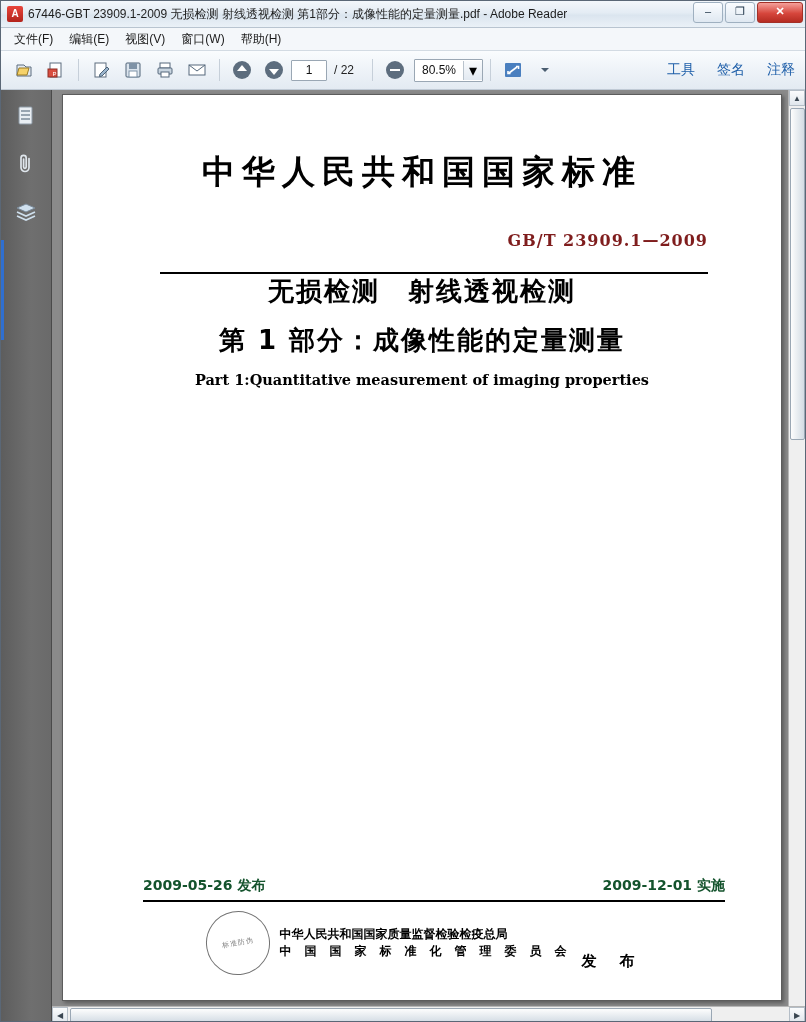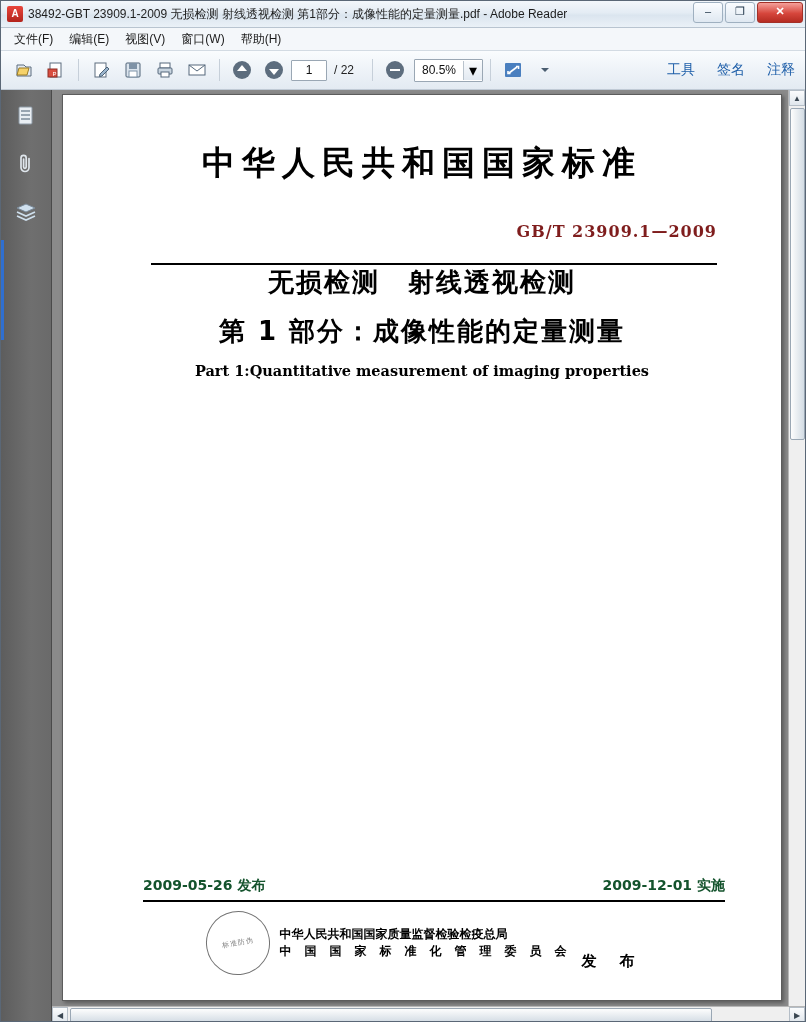--- a/index.html
+++ b/index.html
@@ -213,21 +213,21 @@
     width: 718px;
     height: 905px;
     background: #ffffff;
     border: 1px solid #5c5c5c;
     box-shadow: 2px 2px 4px rgba(0,0,0,0.35);
     overflow: hidden;
   }
   .page-inner {
     position: absolute;
     left: 0; right: 0; top: 0; bottom: 0;
-    padding: 8px;
+    padding: 17px;
   }
 
   
   .doc-header {
     text-align: center;
     font-family: "DejaVu Sans", sans-serif;
     font-weight: bold;
     font-size: 33px;
     letter-spacing: 7px;
     color: #000;
@@ -416,21 +416,21 @@
     background: #2f6fd0;
   }
 </style>
 </head>
 <body>
 
 <div id="app">
 
   <div class="titlebar">
     <div class="app-icon">A</div>
-    <div class="title-text">38492-GBT 23909.1-2009 无损检测 射线透视检测 第1部分：成像性能的定量测量.pdf - Adobe Reader</div>
+    <div class="title-text">67446-GBT 23909.1-2009 无损检测 射线透视检测 第1部分：成像性能的定量测量.pdf - Adobe Reader</div>
     <div class="win-buttons">
       <div class="win-btn">–</div>
       <div class="win-btn">❐</div>
       <div class="win-btn close">✕</div>
     </div>
   </div>
 
   <div class="menubar">
     <div class="menu-item">文件(F)</div>
     <div class="menu-item">编辑(E)</div>

